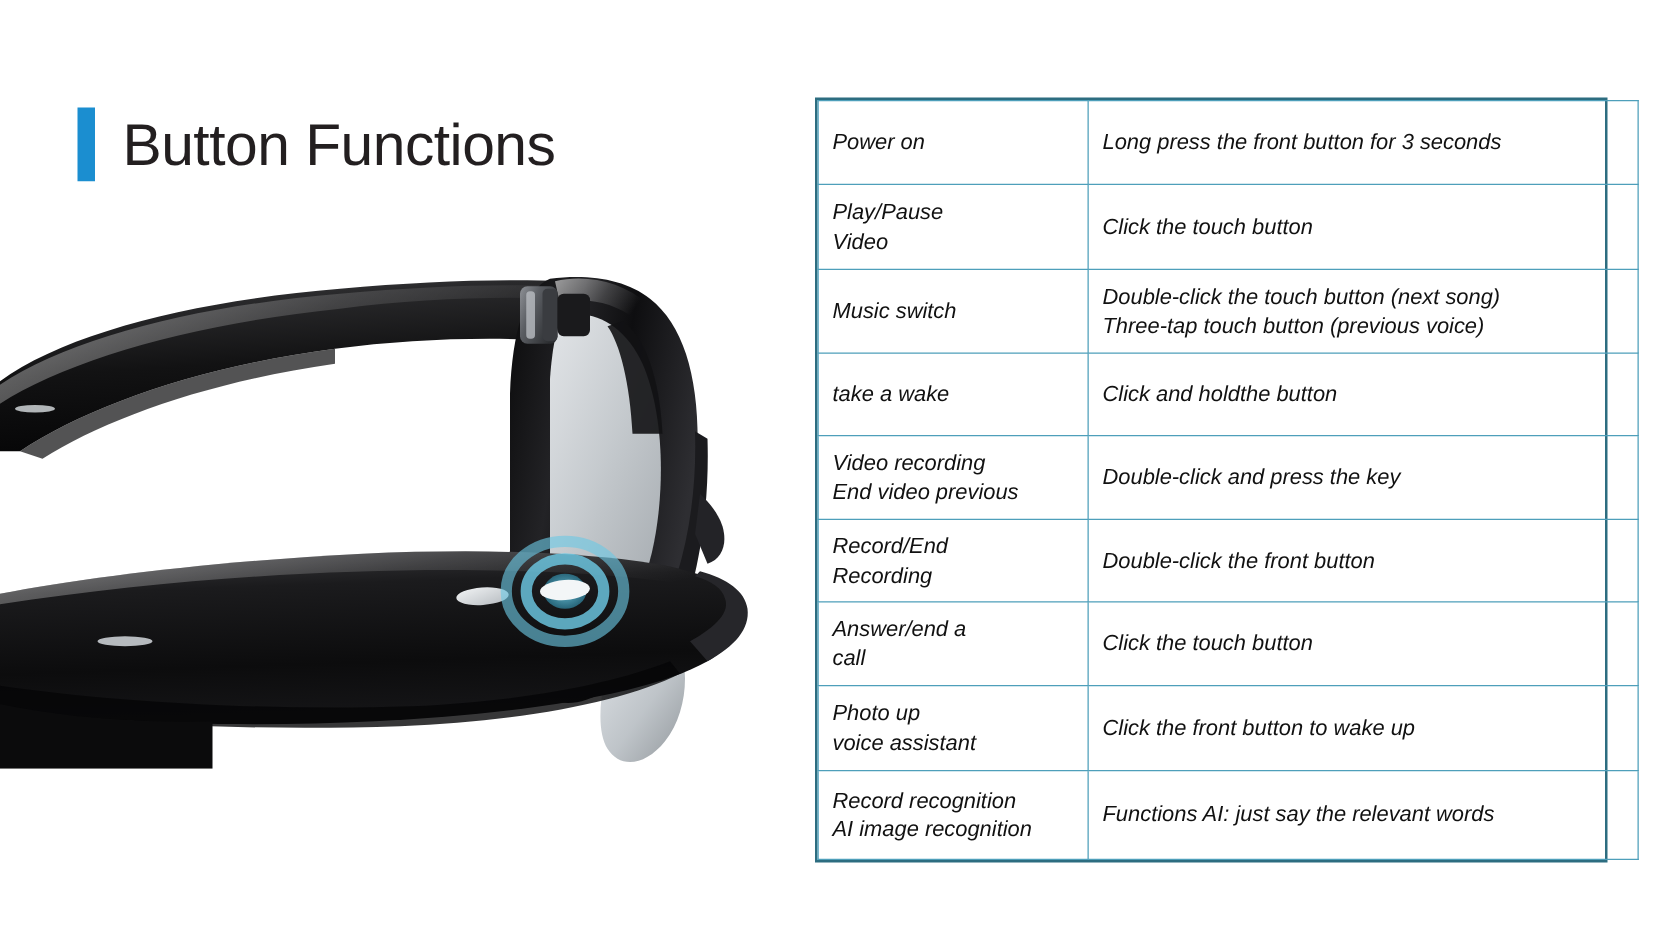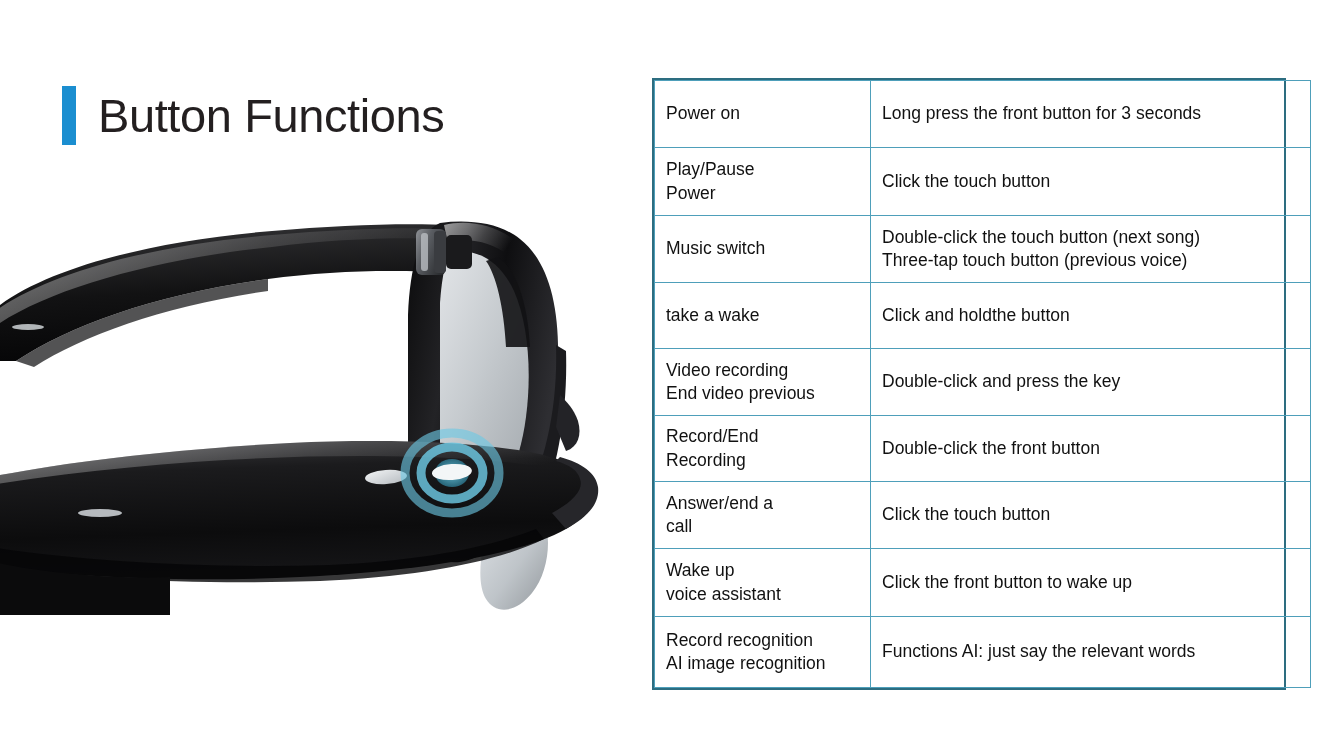--- a/index.html
+++ b/index.html
@@ -85,21 +85,21 @@
   #functions-table tr.r-1 td { height: 66px; }
   #functions-table tr.r-2 td { height: 67px; }
   #functions-table tr.r-3 td { height: 66px; }
   #functions-table tr.r-4 td { height: 65px; }
   #functions-table tr.r-5 td { height: 66px; }
   #functions-table tr.r-6 td { height: 65px; }
   #functions-table tr.r-7 td { height: 66px; }
   #functions-table tr.r-8 td { height: 67px; }
   #functions-table tr.r-9 td { height: 70px; }
 
-  .cell-line { display: block; white-space: nowrap; }
+  .cell-line { display: block; white-space: nowrap; font-style: italic; }
 </style>
 </head>
 <body>
 
 <div id="title-block">
   <div id="title-accent-bar"></div>
   <div id="page-title">Button Functions</div>
 </div>
 
 <div id="product-image">
@@ -209,21 +209,21 @@
         <td class="col-action">
           <span class="cell-line">Power on</span>
         </td>
         <td class="col-desc">
           <span class="cell-line">Long press the front button for 3 seconds</span>
         </td>
       </tr>
       <tr class="r-2">
         <td class="col-action">
           <span class="cell-line">Play/Pause</span>
-          <span class="cell-line">Power</span>
+          <span class="cell-line">Video</span>
         </td>
         <td class="col-desc">
           <span class="cell-line">Click the touch button</span>
         </td>
       </tr>
       <tr class="r-3">
         <td class="col-action">
           <span class="cell-line">Music switch</span>
         </td>
         <td class="col-desc">
@@ -261,21 +261,21 @@
         <td class="col-action">
           <span class="cell-line">Answer/end a</span>
           <span class="cell-line">call</span>
         </td>
         <td class="col-desc">
           <span class="cell-line">Click the touch button</span>
         </td>
       </tr>
       <tr class="r-8">
         <td class="col-action">
-          <span class="cell-line">Wake up</span>
+          <span class="cell-line">Photo up</span>
           <span class="cell-line">voice assistant</span>
         </td>
         <td class="col-desc">
           <span class="cell-line">Click the front button to wake up</span>
         </td>
       </tr>
       <tr class="r-9">
         <td class="col-action">
           <span class="cell-line">Record recognition</span>
           <span class="cell-line">AI image recognition</span>

